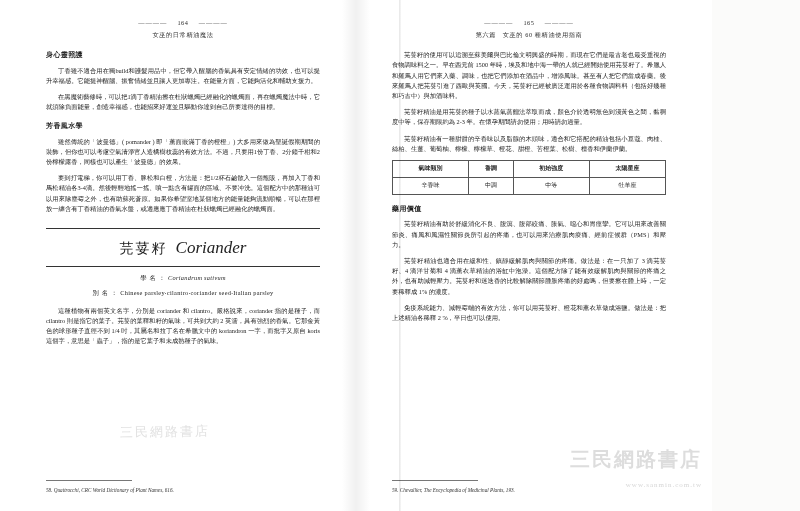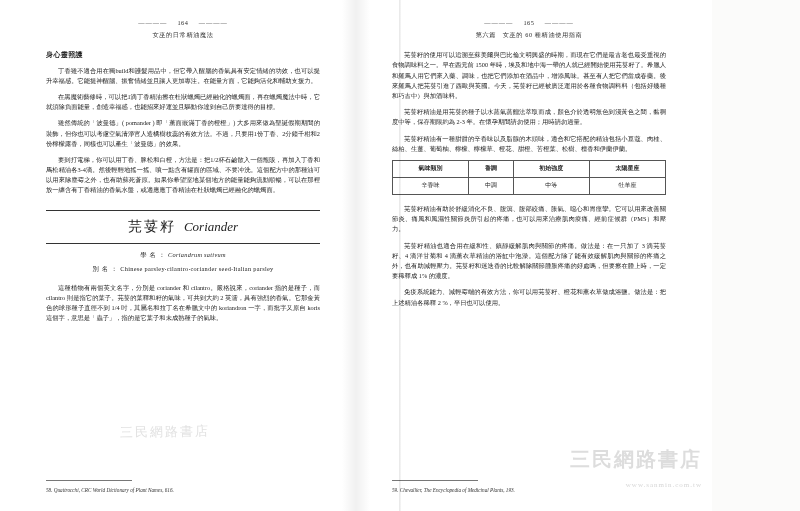--- a/index.html
+++ b/index.html
@@ -59,21 +59,21 @@
     border-top:1.1px solid #333;
     border-bottom:1.1px solid #333;
     text-align:center;
   }
   .herb-head .cn{
     font-size:14px;
     letter-spacing:2px;
     font-family:Liberation Serif, serif;
   }
   .herb-head .en{
-    font-size:13px;
+    font-size:17px;
     font-style:italic;
     margin-left:8px;
   }
   .meta-line{
     text-align:center;
     font-size:6.3px;
     margin:6px 0 2px 0;
     letter-spacing:.3px;
   }
   .meta-line .lbl{letter-spacing:3px;}
@@ -152,20 +152,21 @@
       <span class="dashes">————</span><span class="folio">164</span><span class="dashes">————</span>
       <span class="title2">女巫的日常精油魔法</span>
     </div>
 
     <div class="body">
 
       <h3 class="sub">身心靈照護</h3>
       <p>丁香雖不適合用在獨build和護髮用品中，但它帶入醒腦的香氣具有安定情緒的功效，也可以提升幸福感。它能提神醒腦、振奮情緒並且讓人更加專注。在能量方面，它能夠活化和輔助支援力。</p>
       <p>在黑魔術藝修時，可以把1滴丁香精油擦在杜狀蠟燭已經融化的蠟燭面，再在蠟燭魔法中時，它就須除負面能量，創造幸福感，也能招來好運並且驅動你達到自己所要達得的目標。</p>
 
+      <h3 class="sub">芳香風水學</h3>
       <p>雖然傳統的「波曼德」( pomander ) 即「薰面嵌滿丁香的橙橙」) 大多用來做為聖誕假期期間的裝飾，但你也可以考慮空氣清淨官人造橘樹枝蕊的有效方法。不過，只要用1份丁香、2分鐘千柑和2份檸檬露香，同樣也可以產生「波曼德」的效果。</p>
       <p>要到打電梯，你可以用丁香、豚松和白橙，方法是：把1/2杯石鹼散入一個瓶販，再加入丁香和馬松精油各3-4滴。然後輕輕地搖一搖、噴一點含有罐面的區域、不要冲洗。這個配方中的那種油可以用來除塵霉之外，也有助蘇死蒼原。如果你希望室地某個地方的能量能夠流動順暢，可以在那裡放一纏含有丁香精油的香氣水盤，或適應應丁香精油在杜狀蠟燭已經融化的蠟燭面。</p>
 
       <div class="herb-head">
         <span class="cn">芫荽籽</span><span class="en">Coriander</span>
       </div>
 
       <div class="meta-line">
         <span class="lbl">學名：</span><span class="ital">Coriandrum sativum</span>
       </div>
@@ -210,20 +211,21 @@
         <tbody>
           <tr>
             <td>辛香味</td>
             <td>中調</td>
             <td>中等</td>
             <td>牡羊座</td>
           </tr>
         </tbody>
       </table>
 
+      <h3 class="sub">藥用價值</h3>
       <p>芫荽籽精油有助於舒緩消化不良、腹瀉、腹部絞痛、脹氣、噁心和胃痙攣。它可以用來改善關節炎、痛風和風濕性關節炎所引起的疼痛，也可以用來治療肌肉痠痛、經前症候群（PMS）和壓力。</p>
       <p>芫荽籽精油也適合用在緩和性、鎮靜緩解肌肉與關節的疼痛。做法是：在一只加了 3 滴芫荽籽、4 滴洋甘菊和 4 滴薰衣草精油的浴缸中泡澡。這個配方除了能有效緩解肌肉與關節的疼痛之外，也有助減輕壓力。芫荽籽和迷迭香的比較解除關節腫脹疼痛的好處嗎，但要擦在腫上時，一定要稀釋成 1% 的濃度。</p>
       <p>免疫系統能力、減輕霉端的有效方法，你可以用芫荽籽、橙花和薰衣草做成浴鹽。做法是：把上述精油各稀釋 2 %，平日也可以使用。</p>
     </div>
 
     <div class="footnote">
       <span class="rulebar"></span>
       <span>59. Chevallier, The Encyclopedia of Medicinal Plants, 193.</span>
     </div>
 

